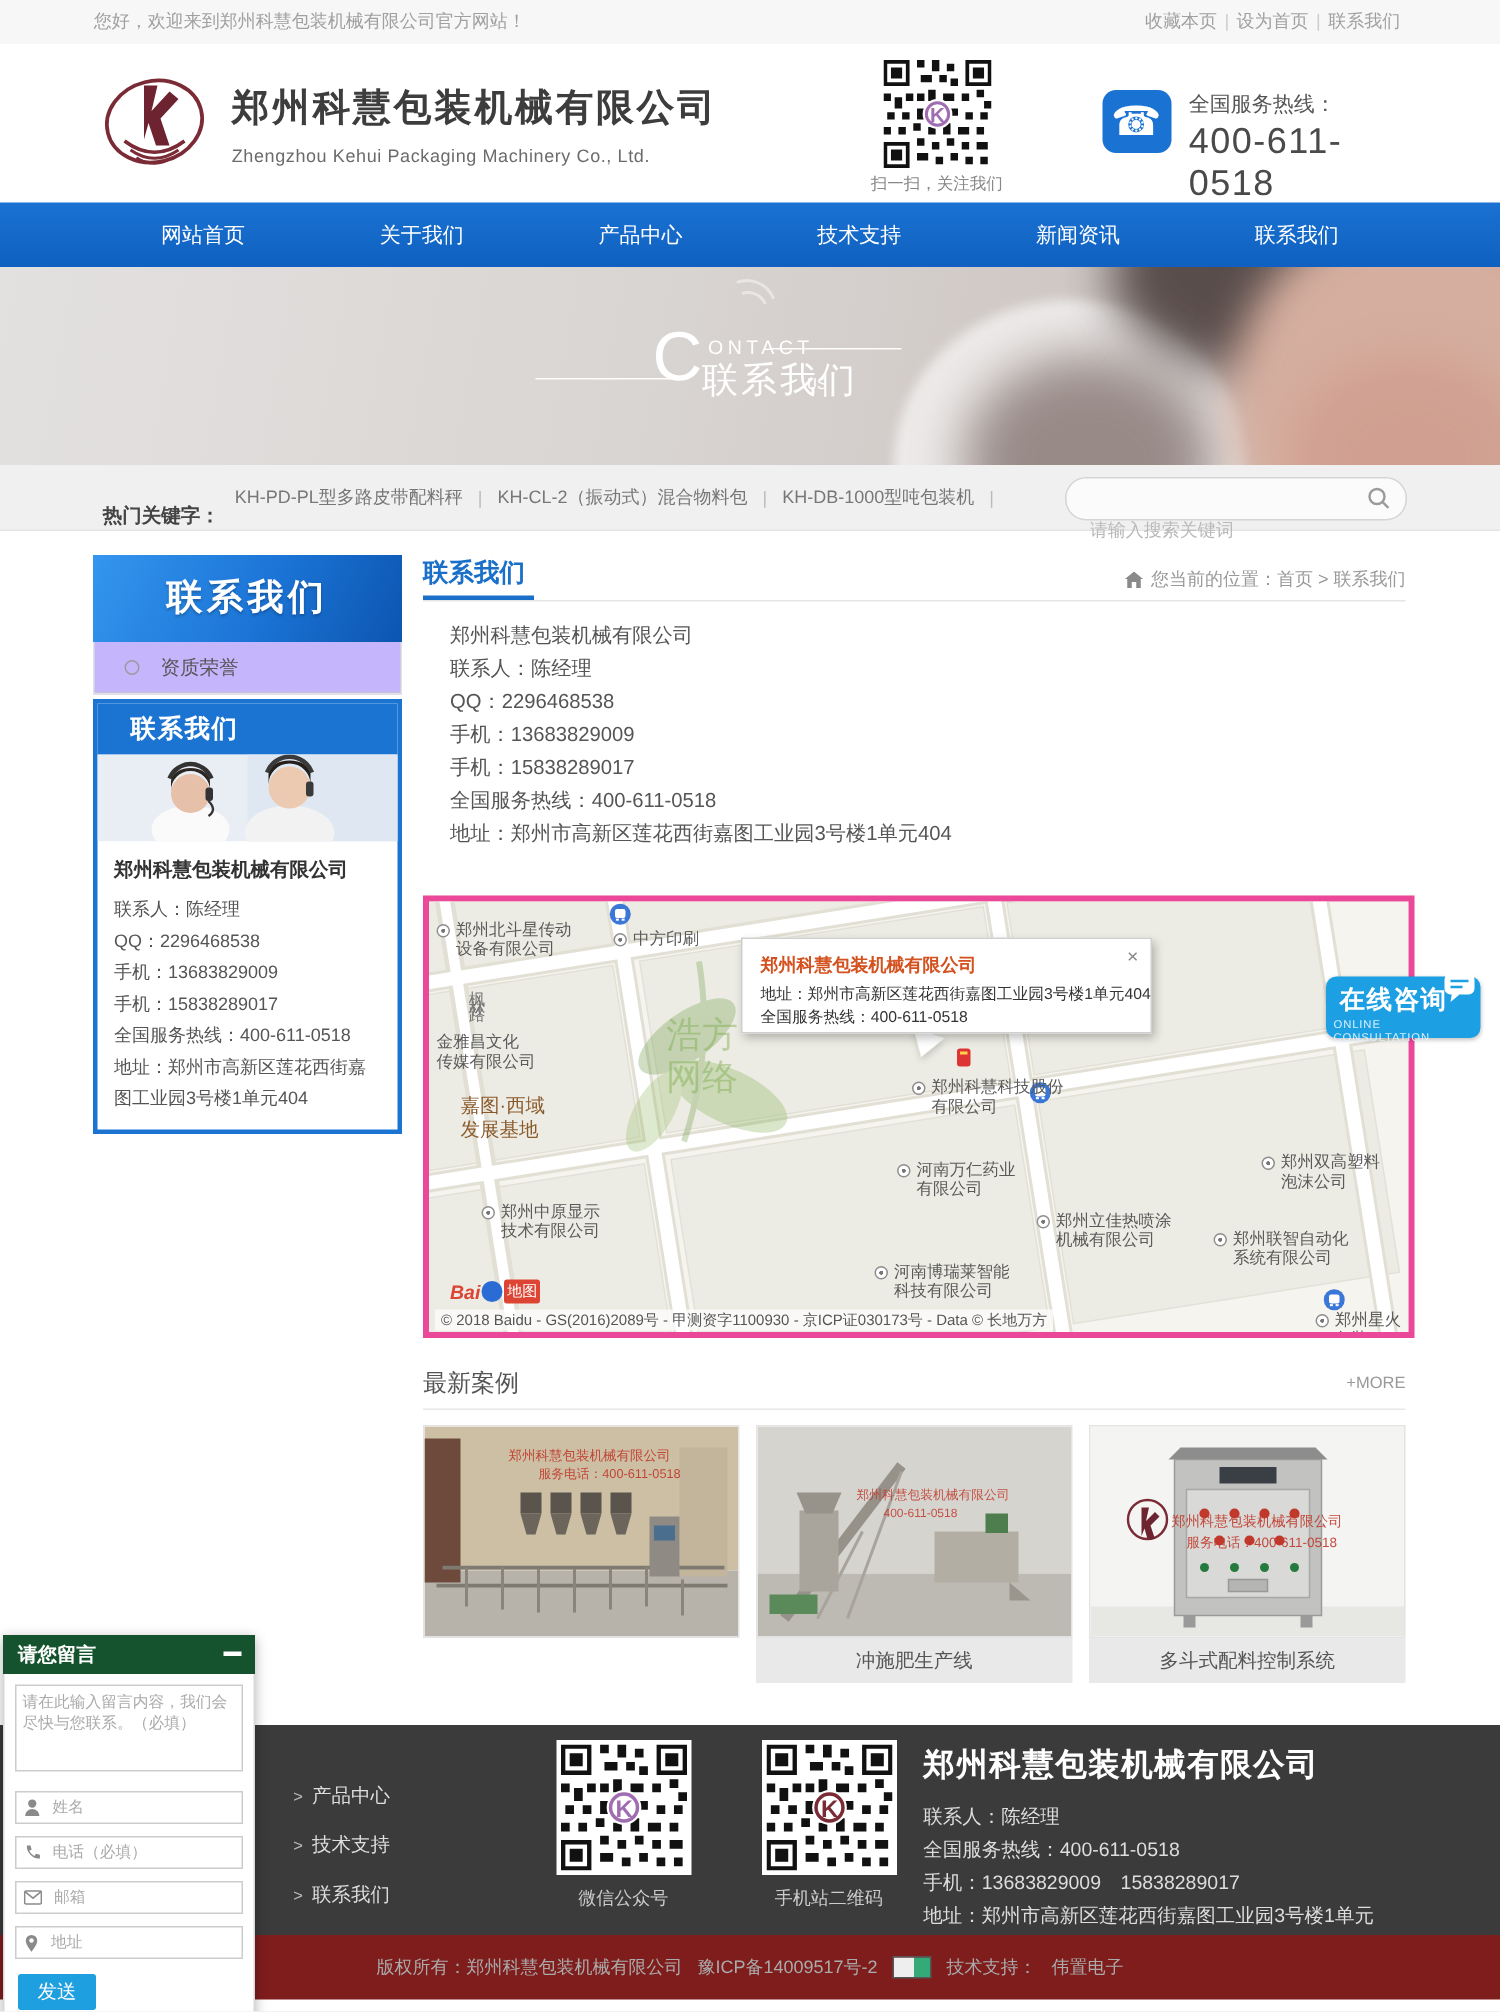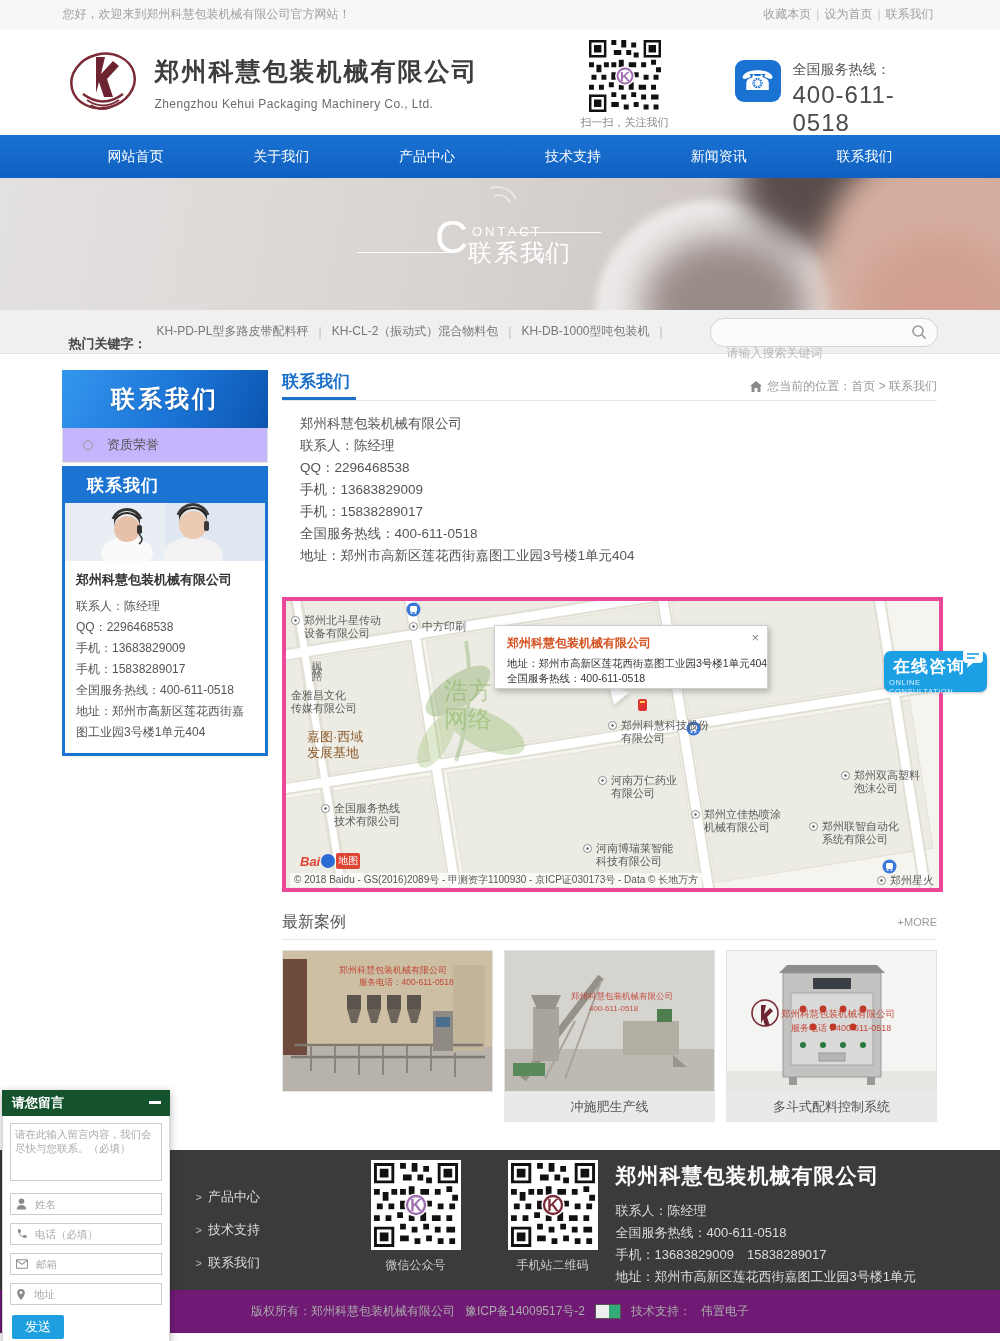--- a/index.html
+++ b/index.html
@@ -126,21 +126,21 @@
   .flink .ar{color:#bbb;margin-right:6px;font-size:11px;}
   .fqr{position:absolute;top:10px;width:90px;}
   .fqr1{left:308px;} .fqr2{left:445px;}
   .fqr .qbox{width:84px;height:84px;background:#fff;padding:3px;}
   .fqr .qcap{margin-top:7px;text-align:center;font-size:12px;color:#ccc;}
   .finfo{position:absolute;left:553px;top:12px;}
   .finfo .fco{font-size:21px;font-weight:bold;color:#fff;letter-spacing:1px;}
   .finfo p{margin:0;font-size:13px;color:#ddd;line-height:22px;}
   .finfo p:first-of-type{margin-top:10px;}
   
-  .bottombar{position:absolute;left:0;top:1290px;width:100%;height:43px;background:#701a75;
+  .bottombar{position:absolute;left:0;top:1290px;width:100%;height:43px;background:#7f1d1d;
              display:flex;align-items:center;justify-content:center;font-size:12px;color:#aaa;gap:10px;}
   .cnzz{width:24px;height:13px;background:linear-gradient(90deg,#eee 55%,#3a7 55%);border:1px solid #555;cursor:pointer;}
   
   .msgw{position:absolute;left:2px;top:1090px;width:168px;z-index:60;box-shadow:0 2px 8px rgba(0,0,0,.3);}
   .msgw-head{height:26px;background:#14532d;color:#fff;font-size:13px;font-weight:bold;line-height:26px;padding-left:10px;position:relative;}
   .msgw-min{position:absolute;right:9px;top:11px;width:12px;height:3px;background:#fff;cursor:pointer;}
   .msgw-body{background:#fff;border:1px solid #d8d8d8;border-top:none;padding:7px;}
   .msgw textarea{width:100%;height:58px;box-sizing:border-box;border:1px solid #ccc;resize:none;font-size:10.5px;
                  color:#666;padding:4px;font-family:inherit;outline:none;}
   .msgw textarea::placeholder,.msgw input::placeholder{color:#aaa;}
@@ -380,21 +380,21 @@
     <div class="mlabel m4">嘉图·西域
 发展基地</div>
     <div class="mlabel mk m5">郑州科慧科技股份
 有限公司</div>
     <div class="mlabel mk m6">河南万仁药业
 有限公司</div>
     <div class="mlabel mk m7">郑州立佳热喷涂
 机械有限公司</div>
     <div class="mlabel mk m8">河南博瑞莱智能
 科技有限公司</div>
-    <div class="mlabel mk m9">全国服务热线
+    <div class="mlabel mk m9">郑州中原显示
 技术有限公司</div>
     <div class="mlabel mk m10">郑州双高塑料
 泡沫公司</div>
     <div class="mlabel mk m11">郑州联智自动化
 系统有限公司</div>
     <div class="mlabel mk m12">郑州星火包装</div>
 
     <div class="wmtext">浩方
 网络</div>
 

